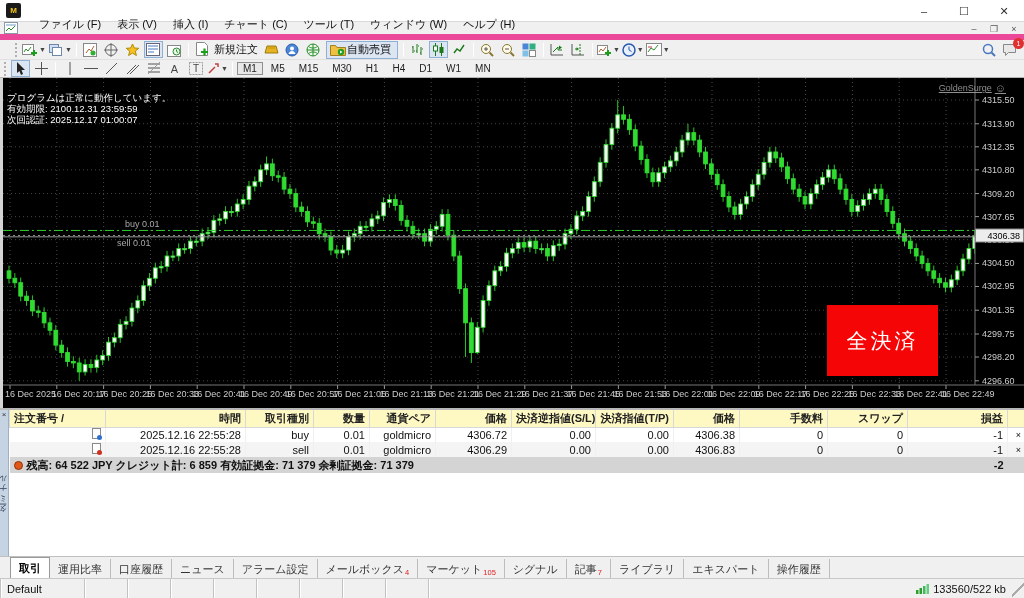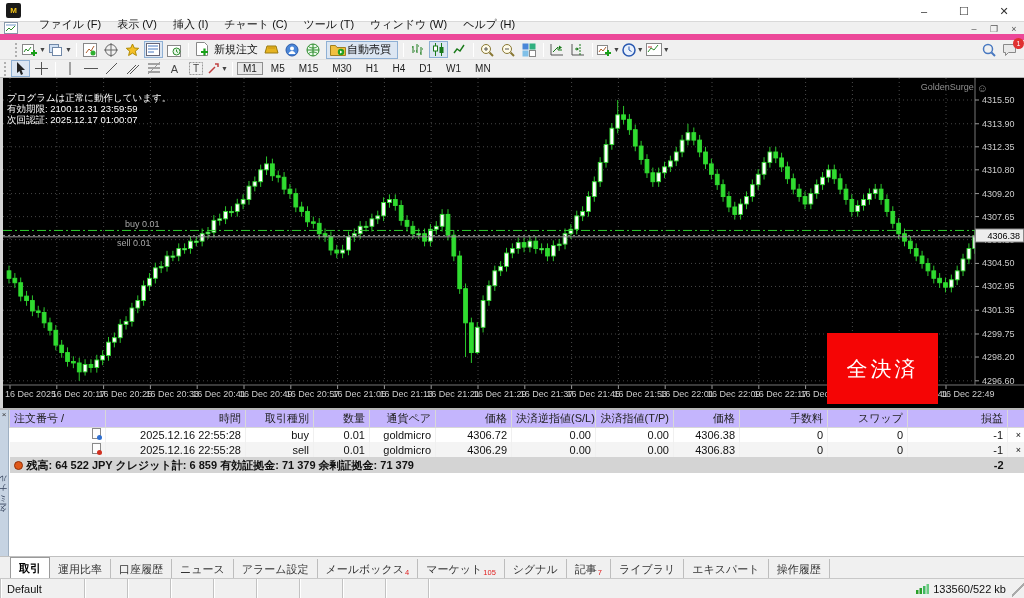--- a/index.html
+++ b/index.html
@@ -39,32 +39,32 @@
   .badge1 { position:absolute; top:-3px; right:-5px; width:11px; height:11px; background:#e03030; border-radius:50%; color:#fff; font-size:7px; display:flex; align-items:center; justify-content:center; }
 
   
   .chart-wrap { height:330px; position:relative; background:#000; border-left:3px solid #d4d4d4; }
   .chart-wrap svg.main { position:absolute; left:0; top:0; }
   .ovl { position:absolute; color:#fff; font-size:9.5px; white-space:nowrap; z-index:3; }
   .sym-line { left:4px; top:3px; }
   .ovl-l0 { left:4px; top:14px; }
   .ovl-l1 { left:4px; top:25px; }
   .ovl-l2 { left:4px; top:36px; }
-  .ea-label { right:36px; top:4px; color:#909090; font-size:9px; display:flex; align-items:flex-start; gap:3px; }
+  .ea-label { right:18px; top:4px; color:#909090; font-size:9px; display:flex; align-items:center; gap:3px;text-decoration:underline; }
   .ea-smiley { font-size:11px; color:#909090; }
-  .close-all-btn { position:absolute; left:824px; top:227px; width:111px; height:71px; background:#f50505; color:#fff; font-size:21px; letter-spacing:3px; display:flex; align-items:center; justify-content:center; z-index:4; border:none; font-family:"Liberation Sans",sans-serif;margin-top:28px; }
+  .close-all-btn { position:absolute; left:824px; top:227px; width:111px; height:71px; background:#f50505; color:#fff; font-size:21px; letter-spacing:3px; display:flex; align-items:center; justify-content:center; z-index:4; border:none; font-family:"Liberation Sans",sans-serif; }
 
   
   .terminal { height:148px; background:#fff; display:flex; border-top:2px solid #b8b8b8; position:relative; }
   .term-strip { width:9px; background:#c6d3e2; display:flex; flex-direction:column; align-items:center; border-right:1px solid #9fb0c2; }
   .term-close { font-size:8px; color:#333; line-height:9px; cursor:default; }
   .term-strip-label { writing-mode:vertical-rl; transform:rotate(180deg); font-size:8px; color:#33405a; margin-top:58px; letter-spacing:1px; }
   .term-content { flex:1; overflow:hidden; }
   table.orders { border-collapse:collapse; table-layout:fixed; width:1014px; font-size:11px; }
-  table.orders th { font-weight:normal; color:#222; background:#c4b5fd; border:1px solid #d8d8d8; border-top:none; height:17px; padding:0 4px; text-align:right; white-space:nowrap; overflow:hidden; }
+  table.orders th { font-weight:bold; color:#222; background:#fef9c3; border:1px solid #d8d8d8; border-top:none; height:17px; padding:0 4px; text-align:right; white-space:nowrap; overflow:hidden; }
   table.orders th:first-child { text-align:left; }
   table.orders td { height:15px; padding:0 4px; text-align:right; color:#111; white-space:nowrap; overflow:hidden; border-right:1px solid #f0f0f0; }
   table.orders tr.r1 td { background:#fff; }
   table.orders tr.r2 td { background:#f4f4f4; }
   td.cell-icon { text-align:left; }
   .docicon { display:inline-block; width:9px; height:11px; background:#fdfdfd; border:1px solid #8a8a8a; position:relative; }
   .docicon::after { content:""; position:absolute; right:-2px; bottom:-2px; width:5px; height:5px; border-radius:50%; }
   .docicon.buy::after { background:#2f6fd0; }
   .docicon.sell::after { background:#d03020; }
   .profit-neg { color:#a22; }

